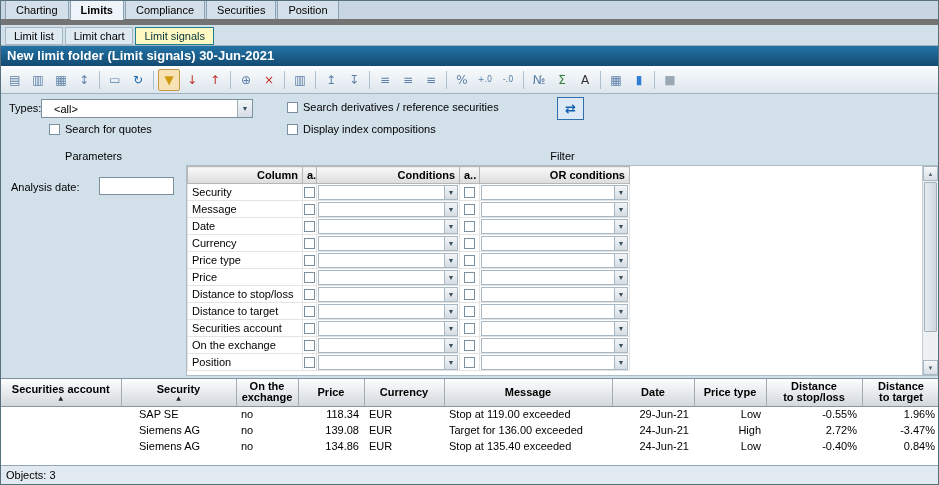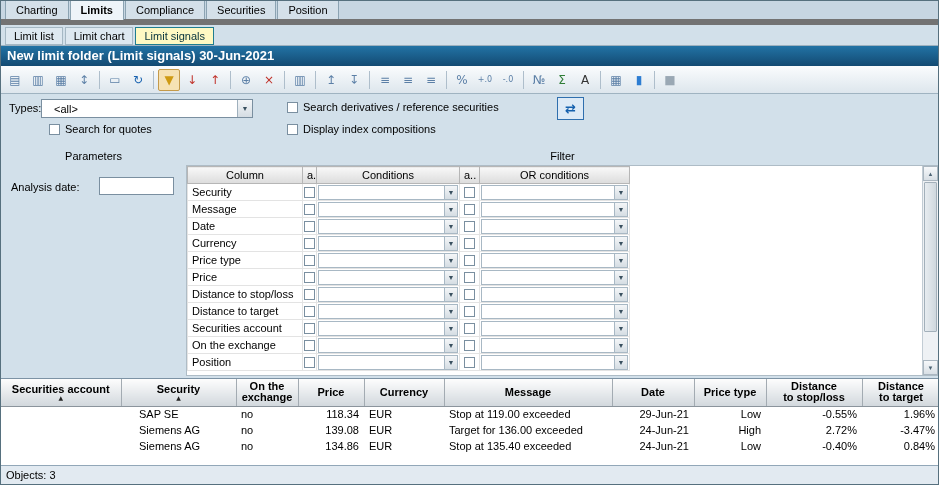--- a/index.html
+++ b/index.html
@@ -41,21 +41,21 @@
   
   .pf{position:relative;height:232px;background:#d2e0ea}
   .sect-label{position:absolute;top:4px;text-align:center}
   #params-label{left:0;width:185px}
   #filter-label{left:185px;width:753px}
   .adate-label{position:absolute;left:10px;top:35px}
   .adate-input{position:absolute;left:98px;top:31px;width:75px;height:18px;border:1px solid #7a8fa0;background:#fff;font:11px "Liberation Sans",sans-serif;padding:0 3px}
   .fpanel{position:absolute;left:185px;top:19px;width:753px;height:211px;background:#fff;border:1px solid #aebcc6;overflow:hidden}
 
   .ftable{border-collapse:collapse;table-layout:fixed;width:442px}
-  .ftable th{font-weight:normal;text-align:center;background:linear-gradient(#f8f8f8,#dcdcdc);border:1px solid #b6b6b6;height:17px;padding:0 4px;overflow:hidden;white-space:nowrap}
+  .ftable th{font-weight:bold;text-align:right;background:linear-gradient(#f8f8f8,#dcdcdc);border:1px solid #b6b6b6;height:17px;padding:0 4px;overflow:hidden;white-space:nowrap}
   .ftable td{border:1px solid #e3e3e3;height:17px;padding:0;overflow:hidden;white-space:nowrap}
   td.flabel{padding:0 4px}
   td.fchk{text-align:center;vertical-align:middle}
   td.fchk .cb{display:inline-block;vertical-align:middle}
   .rowcombo{display:flex;height:15px;margin:0 1px;border:1px solid #a8b8c4;background:#fff;align-items:center;justify-content:flex-end}
   .rowcombo .combo-btn{width:13px;height:13px;border-left:1px solid #a8b8c4}
 
   
   .vscroll{position:absolute;right:0;top:0;bottom:0;width:16px;background:#eef1f4;border-left:1px solid #c2ccd4}
   .sbtn{position:absolute;left:0;width:15px;height:15px;background:linear-gradient(#f6f8fa,#d8dfe5);border:1px solid #aab6c0;display:flex;align-items:center;justify-content:center;font-size:6px;color:#4c6373}

